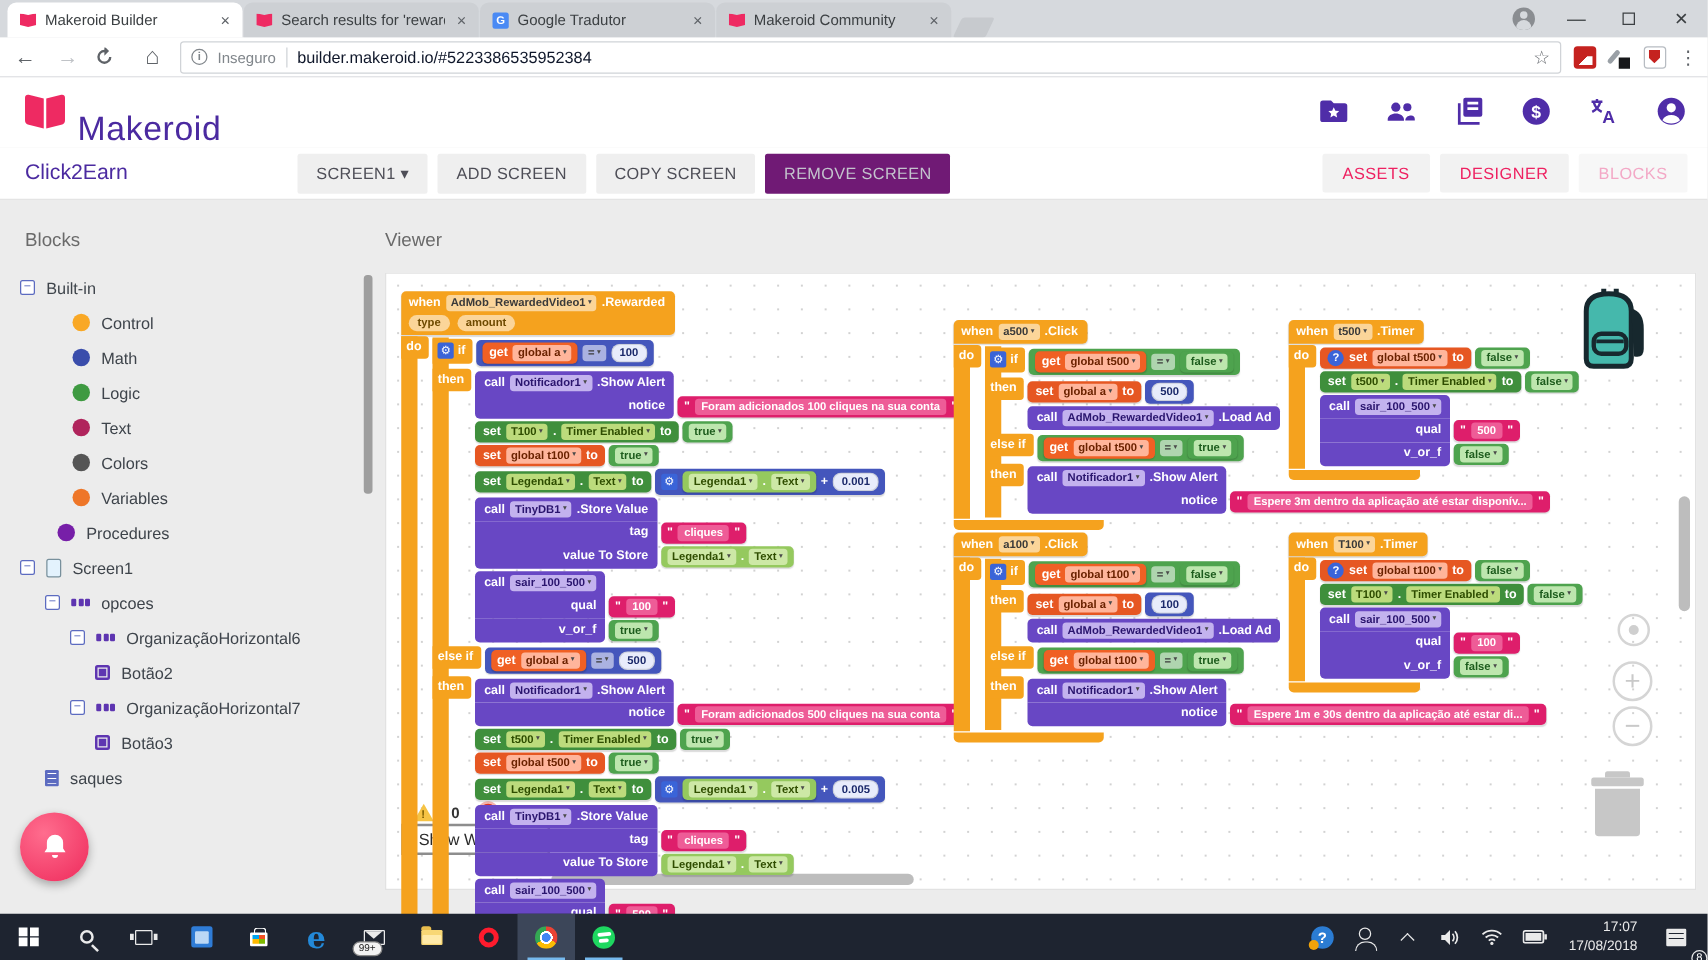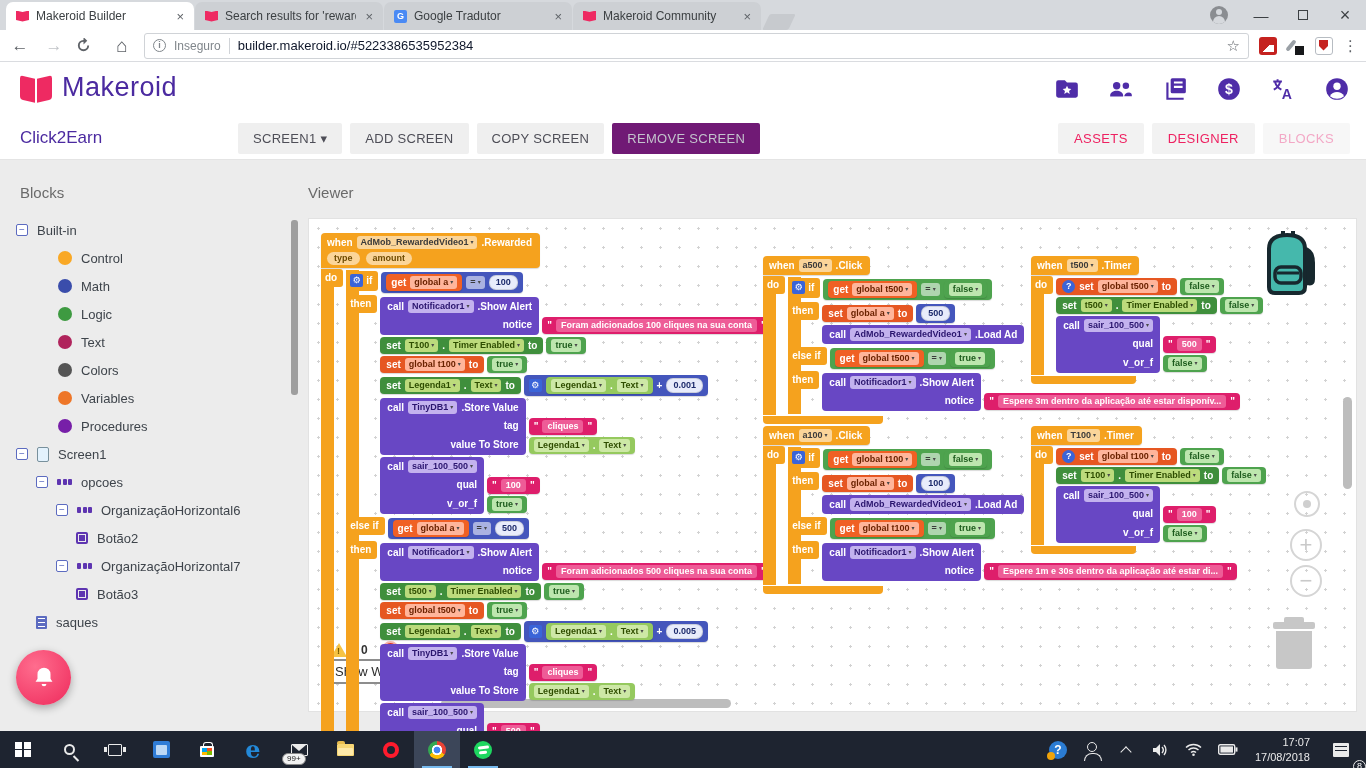--- a/index.html
+++ b/index.html
@@ -40,21 +40,21 @@
   .ext-shield { border:1.5px solid #b7bcc2; background:#fff; position:relative; }
   .ext-shield::after { content:""; position:absolute; left:3px; top:2px; width:9px; height:11px; background:#c5221f; clip-path:polygon(0 0,100% 0,100% 60%,50% 100%,0 60%); }
   .dots3 { font-size:15px; color:#5f6368; }
 
   
   #appbar { position:absolute; left:0; top:62px; width:1366px; height:56px; background:#fff; }
   #logo { position:absolute; left:20px; top:13px; width:32px; height:28px; }
   #logo .pg { position:absolute; bottom:2px; width:15px; height:24px; background:#ee2a62; }
   #logo .pg.l { left:0; transform:skewY(14deg); border-radius:3px 0 0 3px; }
   #logo .pg.r { right:0; transform:skewY(-14deg); border-radius:0 3px 3px 0; }
-  #brand { position:absolute; left:62px; top:10px; font-size:27px; color:#4b2aa0; font-weight:500; letter-spacing:.5px; }
+  #brand { position:absolute; left:62px; top:26px; font-size:27px; color:#4b2aa0; font-weight:500; letter-spacing:.5px; }
   #menus { position:absolute; left:258px; top:18px; display:flex; gap:60px; }
   .menu { font-size:14px; color:#37474f; font-weight:500; letter-spacing:.6px; }
   #hdricons { position:absolute; right:16px; top:14px; display:flex; gap:28px; align-items:center; }
   .hico { width:26px; height:26px; position:relative; color:#4f2da8; }
   .hico svg { width:26px; height:26px; fill:#4f2da8; }
 
   
   #screenrow { position:absolute; left:0; top:118px; width:1366px; height:42px; background:#fff; border-bottom:1px solid #e4e4e4; }
   #project { position:absolute; left:20px; top:10px; font-size:17px; color:#4b2aa0; }
   #screenbtns { position:absolute; left:238px; top:5px; display:flex; gap:8px; }
@@ -345,21 +345,21 @@
         <span>Text</span>
       </div>
       <div class="titem" style="padding-left: 58px;">
         <span class="dot" style="background: rgb(85, 85, 85);"></span>
         <span>Colors</span>
       </div>
       <div class="titem" style="padding-left: 58px;">
         <span class="dot" style="background: rgb(238, 118, 40);"></span>
         <span>Variables</span>
       </div>
-      <div class="titem" style="padding-left: 58px;">
+      <div class="titem" style="padding-left: 46px;">
         <span class="dot" style="background: rgb(119, 31, 168);"></span>
         <span>Procedures</span>
       </div>
       <div class="titem" style="padding-left: 16px;">
         <span class="minusbox">−</span>
         <span class="ic-screen"></span>
         <span>Screen1</span>
       </div>
       <div class="titem" style="padding-left: 36px;">
         <span class="minusbox">−</span>

